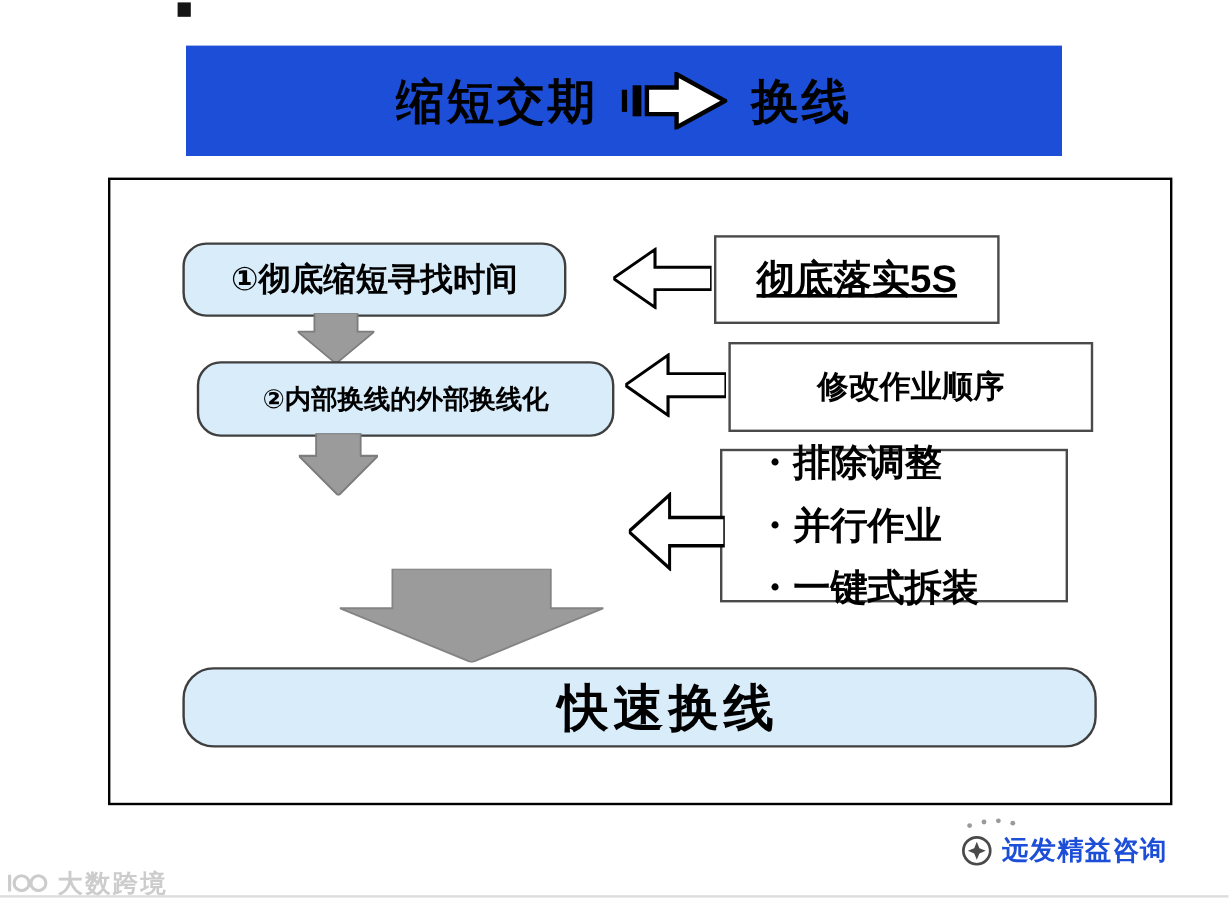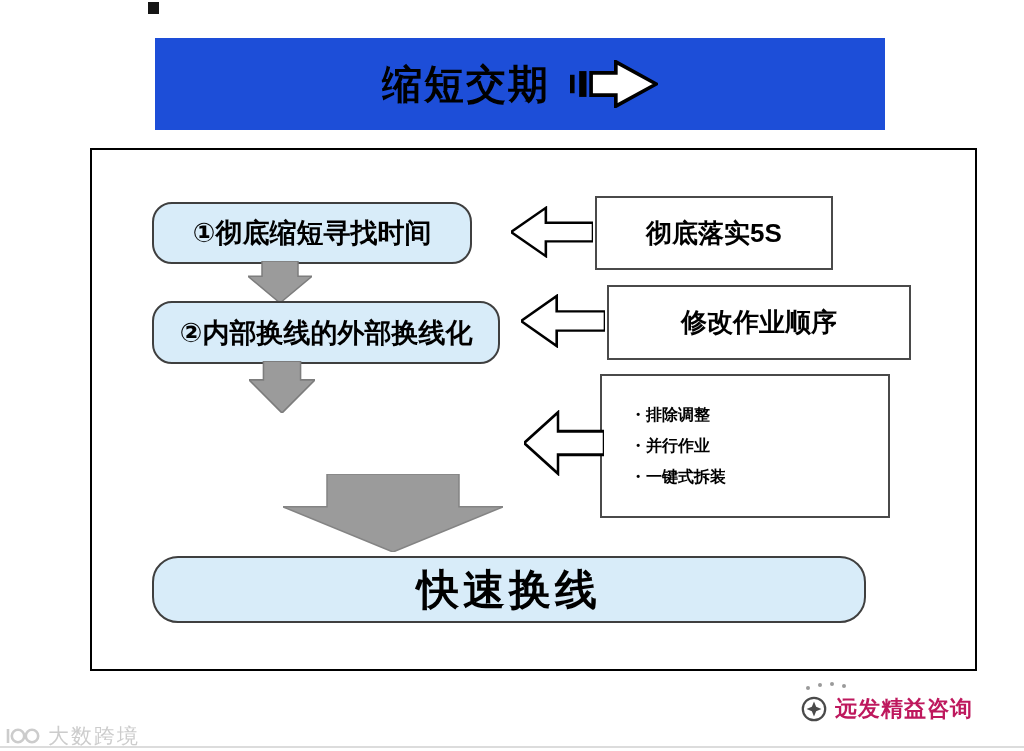--- a/index.html
+++ b/index.html
@@ -18,74 +18,75 @@
 
   
   .frame{position:absolute;left:90px;top:148px;width:883px;height:519px;border:2px solid #000;background:#fff;}
 
   
   .step{
     position:absolute;background:#d8ecf9;border:2px solid #3f3f3f;border-radius:20px;
     display:flex;align-items:center;justify-content:center;font-weight:700;
   }
   .step1{left:152px;top:202px;width:316px;height:58px;font-size:27px;}
-  .step2{left:152px;top:301px;width:344px;height:59px;font-size:27px;}
+  .step2{left:164px;top:301px;width:344px;height:59px;font-size:22px;}
   .step3{left:152px;top:414px;width:357px;height:58px;font-size:26px;}
   .result{
-    left:152px;top:556px;width:710px;height:63px;border-radius:26px;font-size:42px;letter-spacing:4px;
+    left:152px;top:556px;width:710px;height:63px;border-radius:26px;font-size:42px;letter-spacing:4px;padding-left:48px;
   }
 
   
   .note{
     position:absolute;background:#fff;border:2px solid #4a4a4a;
     display:flex;align-items:center;justify-content:center;font-weight:700;
   }
-  .note1{left:595px;top:196px;width:234px;height:70px;font-size:26px;}
+  .note1{left:595px;top:196px;width:234px;height:70px;font-size:32px;text-decoration:underline;}
   .note2{left:607px;top:285px;width:300px;height:71px;font-size:26px;font-family:Liberation Serif, serif;}
   .note3{
-    left:600px;top:374px;width:290px;height:144px;font-size:16px;
+    left:600px;top:374px;width:290px;height:128px;font-size:31px;
     flex-direction:column;align-items:flex-start;justify-content:center;gap:10px;
     padding-left:28px;box-sizing:border-box;
   }
 
   .svgabs{position:absolute;}
   .larrow1{left:511px;top:206px;width:82px;height:52px;}
   .larrow2{left:521px;top:294px;width:84px;height:54px;}
   .larrow3{left:524px;top:410px;width:80px;height:66px;}
   .darrow1{left:248px;top:261px;width:64px;height:42px;}
   .darrow2{left:249px;top:361px;width:66px;height:52px;}
   .bigdown{left:283px;top:474px;width:220px;height:78px;}
 
   
   .wm-left{
     position:absolute;left:6px;top:722px;display:flex;align-items:center;gap:6px;
-    color:#cccccc;font-size:21px;font-weight:400;letter-spacing:2px;
+    color:#cccccc;font-size:21px;font-weight:700;letter-spacing:2px;
   }
   .wm-right{
     position:absolute;left:800px;top:694px;display:flex;align-items:center;gap:7px;
-    color:#be185d;font-size:22px;font-weight:700;letter-spacing:1px;
+    color:#1d4ed8;font-size:22px;font-weight:700;letter-spacing:1px;
   }
   .sparkles{position:absolute;left:806px;top:686px;width:4px;height:4px;border-radius:50%;
     background:#9a9a9a;box-shadow:12px -3px 0 0 #9a9a9a,24px -4px 0 0 #9a9a9a,36px -2px 0 0 #9a9a9a;}
   .bottom-rule{position:absolute;left:0;bottom:3px;width:1024px;height:2px;background:#dcdcdc;}
 </style>
 </head>
 <body>
 
 <div class="canvas">
 
   <div class="corner-artifact"></div>
 
   <div class="banner">
     <span class="t">缩短交期</span>
     <svg class="title-arrow" viewBox="0 0 96 52" preserveAspectRatio="none">
       <rect x="0" y="16" width="5" height="20" fill="#000"></rect>
       <rect x="10" y="12" width="8" height="28" fill="#000"></rect>
       <polygon points="23,14 50,14 50,2 94,26 50,50 50,38 23,38" fill="#ffffff" stroke="#000000" stroke-width="4" stroke-linejoin="miter"></polygon>
     </svg>
+    <span class="t">换线</span>
   </div>
 
   <div class="frame"></div>
 
   <div class="step step1">
     <span>①彻底缩短寻找时间</span>
   </div>
   <div class="note note1">
     <span>彻底落实5S</span>
   </div>

